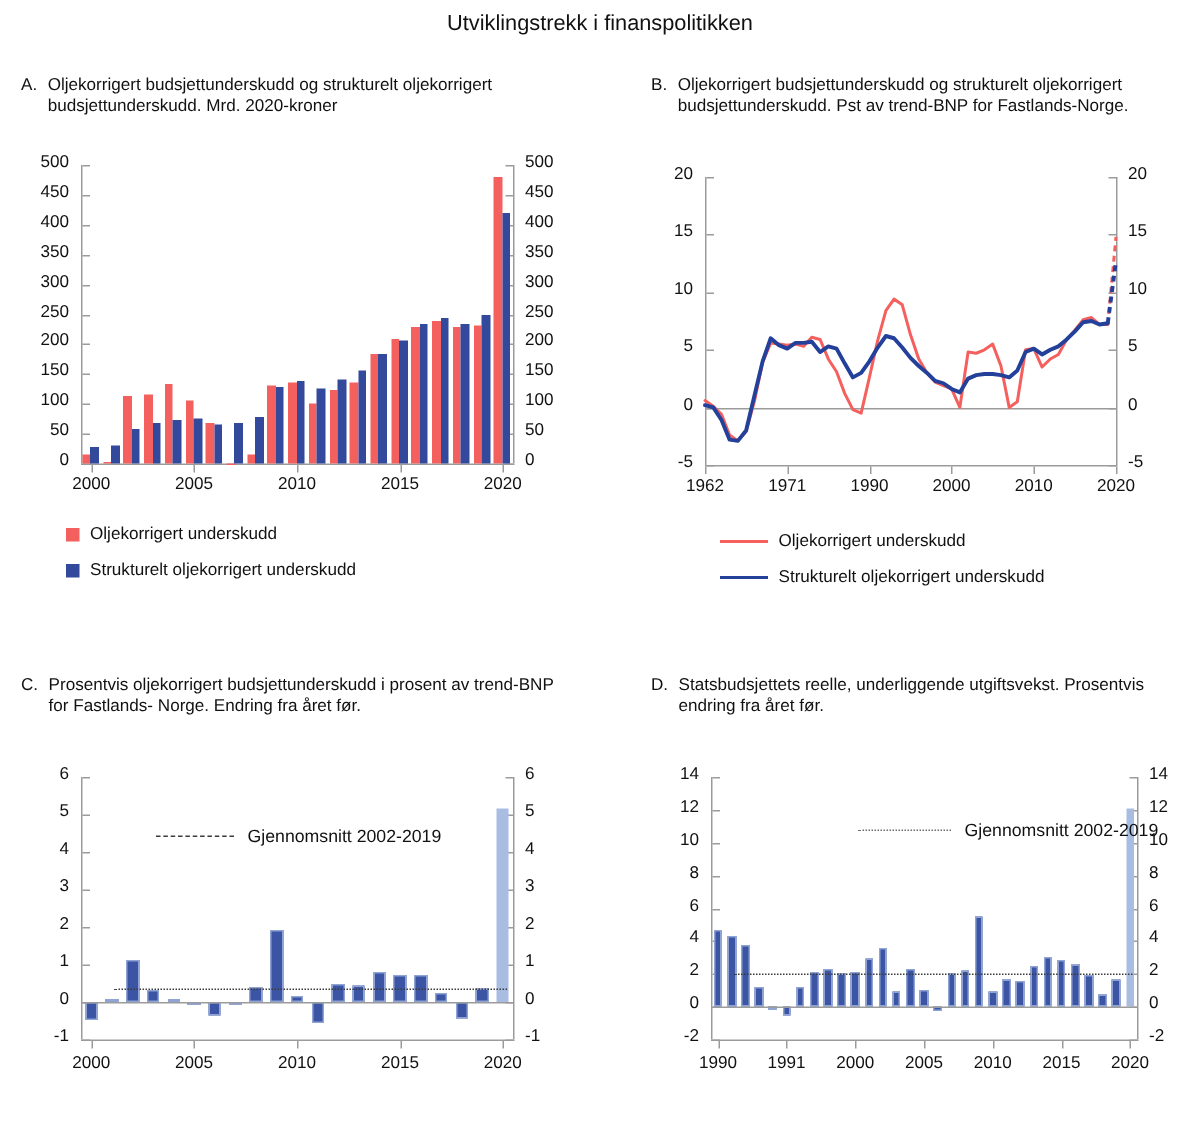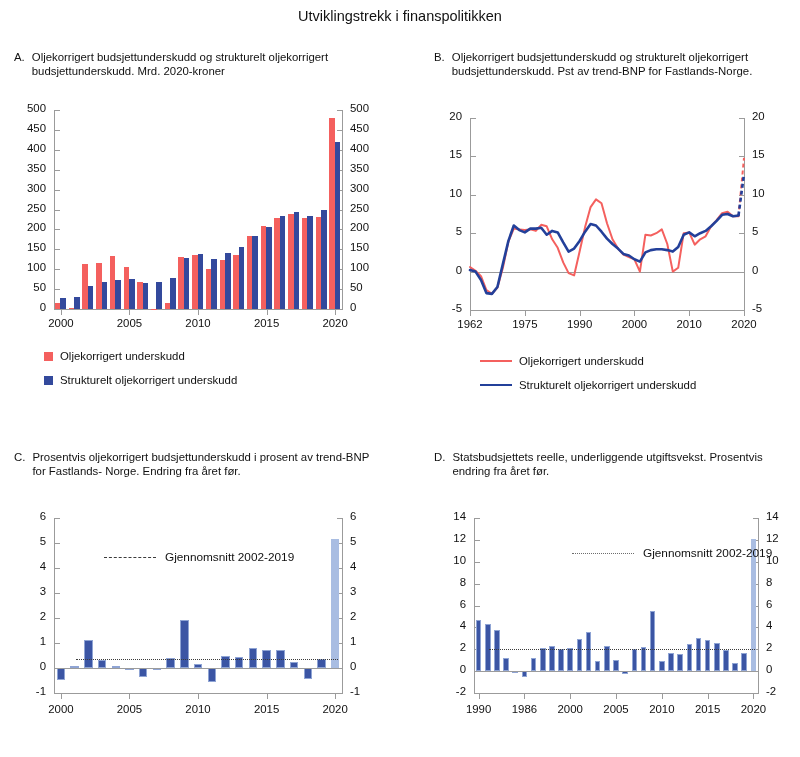--- a/index.html
+++ b/index.html
@@ -213,21 +213,21 @@
       <div class="zero-line" style="left:36px;top:164px;width:274px;"></div>
       <svg style="position:absolute;left:0;top:0;" width="350" height="228">
         <polyline points="36.0,159.0 41.5,162.8 47.0,168.2 52.4,182.0 57.9,185.9 63.4,179.7 68.9,159.8 74.4,133.6 79.8,120.6 85.3,121.4 90.8,122.1 96.3,121.4 101.8,122.9 107.2,116.8 112.7,118.3 118.2,131.3 123.7,139.8 129.2,154.4 134.6,165.1 140.1,167.4 145.6,143.6 151.1,119.1 156.6,99.1 162.0,91.4 167.5,95.2 173.0,115.2 178.5,131.3 184.0,140.6 189.4,146.7 194.9,149.0 200.4,151.3 205.9,163.6 211.4,126.7 216.8,127.5 222.3,125.2 227.8,121.4 233.3,136.0 238.8,163.6 244.2,159.8 249.7,125.2 255.2,124.4 260.7,136.7 266.2,131.3 271.6,128.3 277.1,118.3 282.6,112.1 288.1,105.2 293.6,103.7 299.0,108.3 304.5,108.3" fill="none" stroke="#f4605e" stroke-width="2" stroke-linejoin="round" stroke-linecap="round"></polyline>
         <line x1="304.5" y1="108.3" x2="310.0" y2="49.9" stroke="#f4605e" stroke-width="2" stroke-dasharray="4,3"></line>
         <polyline points="36.0,162.1 41.5,163.6 47.0,172.0 52.4,185.1 57.9,185.9 63.4,179.0 68.9,155.9 74.4,132.9 79.8,117.5 85.3,122.1 90.8,124.4 96.3,120.6 101.8,120.6 107.2,119.8 112.7,126.7 118.2,122.9 123.7,124.4 129.2,134.4 134.6,143.6 140.1,140.6 145.6,132.9 151.1,123.7 156.6,116.0 162.0,117.5 167.5,123.7 173.0,130.6 178.5,136.0 184.0,140.6 189.4,145.9 194.9,147.5 200.4,151.3 205.9,153.6 211.4,144.4 216.8,142.1 222.3,141.3 227.8,141.3 233.3,142.1 238.8,143.6 244.2,139.0 249.7,126.7 255.2,124.4 260.7,128.3 266.2,125.2 271.6,122.9 277.1,118.3 282.6,112.9 288.1,106.8 293.6,106.0 299.0,108.3 304.5,107.5" fill="none" stroke="#23409a" stroke-width="2.6" stroke-linejoin="round" stroke-linecap="round"></polyline>
         <line x1="304.5" y1="107.5" x2="310.0" y2="66.1" stroke="#23409a" stroke-width="2.6" stroke-dasharray="4,3"></line>
       </svg>
       <div class="tick-v" style="left:36.0px;top:203px;"></div>
       <div class="xlab" style="left:10.0px;top:210px;width:52px;">1962</div>
       <div class="tick-v" style="left:90.8px;top:203px;"></div>
-      <div class="xlab" style="left:64.8px;top:210px;width:52px;">1975</div>
+      <div class="xlab" style="left:64.8px;top:210px;width:52px;">1971</div>
       <div class="tick-v" style="left:145.6px;top:203px;"></div>
       <div class="xlab" style="left:119.6px;top:210px;width:52px;">1990</div>
       <div class="tick-v" style="left:200.4px;top:203px;"></div>
       <div class="xlab" style="left:174.4px;top:210px;width:52px;">2000</div>
       <div class="tick-v" style="left:255.2px;top:203px;"></div>
       <div class="xlab" style="left:229.2px;top:210px;width:52px;">2010</div>
       <div class="tick-v" style="left:310.0px;top:203px;"></div>
       <div class="xlab" style="left:284.0px;top:210px;width:52px;">2020</div>
     </div>
   <div class="legend" id="legend-b" style="left:46px;top:305px;">
@@ -370,21 +370,21 @@
       <div class="ylab-r" style="left:332px;top:2px;">14</div>
       <div class="bar dblue" style="left:41.7px;top:112.3px;width:5.7px;height:50.9px;"></div>
       <div class="tick-v" style="left:44.6px;top:186px;"></div>
       <div class="xlab" style="left:18.6px;top:195px;width:52px;">1990</div>
       <div class="bar dblue" style="left:50.9px;top:116.1px;width:5.7px;height:47.0px;"></div>
       <div class="bar dblue" style="left:60.1px;top:121.6px;width:5.7px;height:41.6px;"></div>
       <div class="bar dblue" style="left:69.2px;top:150.0px;width:5.7px;height:13.1px;"></div>
       <div class="bar dblue" style="left:78.4px;top:163.1px;width:5.7px;height:1.6px;"></div>
       <div class="bar dblue" style="left:87.5px;top:163.1px;width:5.7px;height:6.0px;"></div>
       <div class="tick-v" style="left:90.4px;top:186px;"></div>
-      <div class="xlab" style="left:64.4px;top:195px;width:52px;">1986</div>
+      <div class="xlab" style="left:64.4px;top:195px;width:52px;">1991</div>
       <div class="bar dblue" style="left:96.7px;top:150.0px;width:5.7px;height:13.1px;"></div>
       <div class="bar dblue" style="left:105.9px;top:140.2px;width:5.7px;height:23.0px;"></div>
       <div class="bar dblue" style="left:115.0px;top:138.0px;width:5.7px;height:25.2px;"></div>
       <div class="bar dblue" style="left:124.2px;top:141.3px;width:5.7px;height:21.9px;"></div>
       <div class="bar dblue" style="left:133.4px;top:140.2px;width:5.7px;height:23.0px;"></div>
       <div class="tick-v" style="left:136.2px;top:186px;"></div>
       <div class="xlab" style="left:110.2px;top:195px;width:52px;">2000</div>
       <div class="bar dblue" style="left:142.5px;top:130.9px;width:5.7px;height:32.3px;"></div>
       <div class="bar dblue" style="left:151.7px;top:124.3px;width:5.7px;height:38.8px;"></div>
       <div class="bar dblue" style="left:160.8px;top:153.3px;width:5.7px;height:9.8px;"></div>

